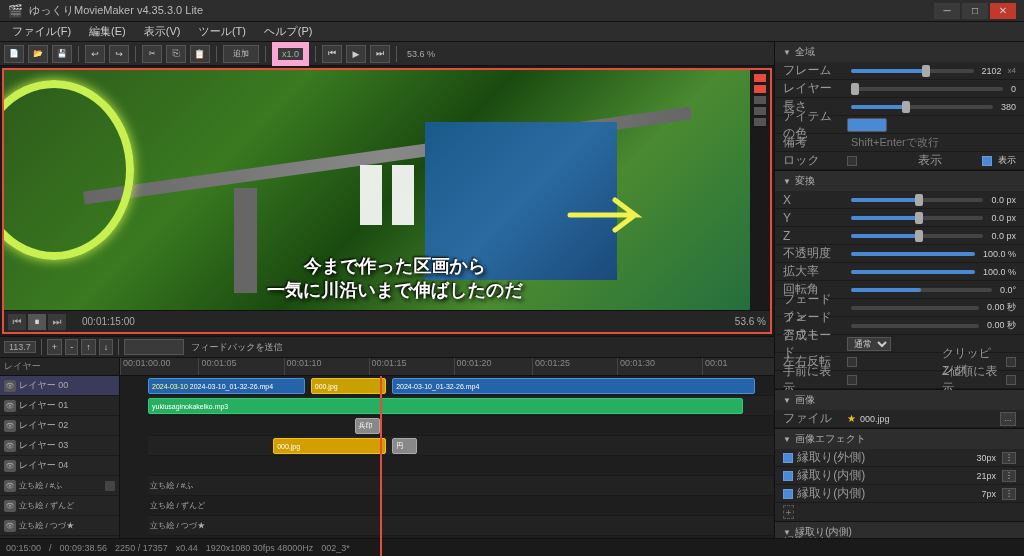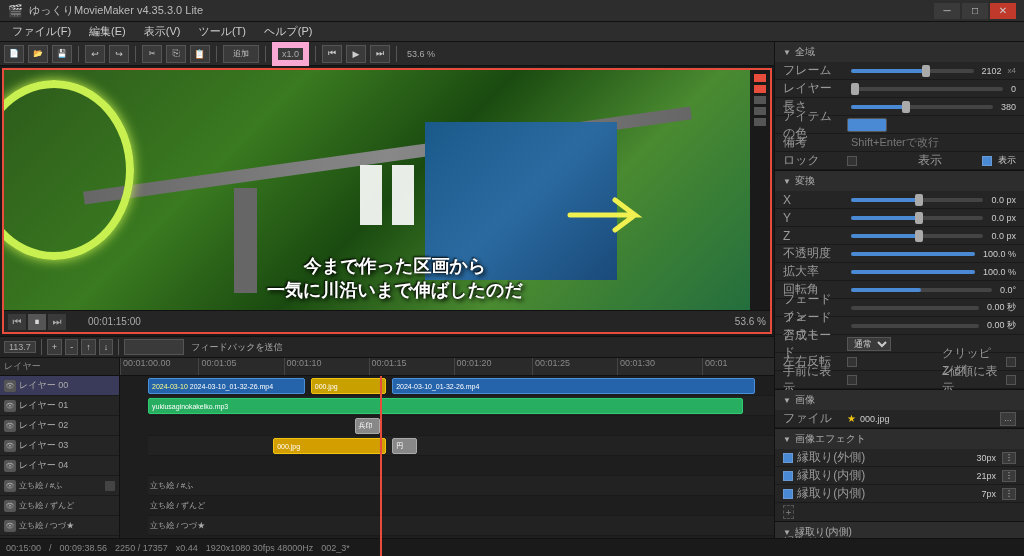--- a/index.html
+++ b/index.html
@@ -158,21 +158,21 @@
     .ctrl-btn {
       width: 18px; height: 16px;
       background: #3a3a3a;
       border: none; color: #aaa; font-size: 10px;
       cursor: pointer;
     }
     .ctrl-btn.play { background: #555; color: #fff; }
     .timecode {
       font-size: 10px;
       color: #aaa;
-      margin: 0 20px;
+      margin: 0 14px;
     }
     .zoom-indicator {
       font-size: 10px;
       color: #aaa;
       margin-left: auto;
     }
 
     #timeline-toolbar {
       height: 22px;
       background: #252525;

